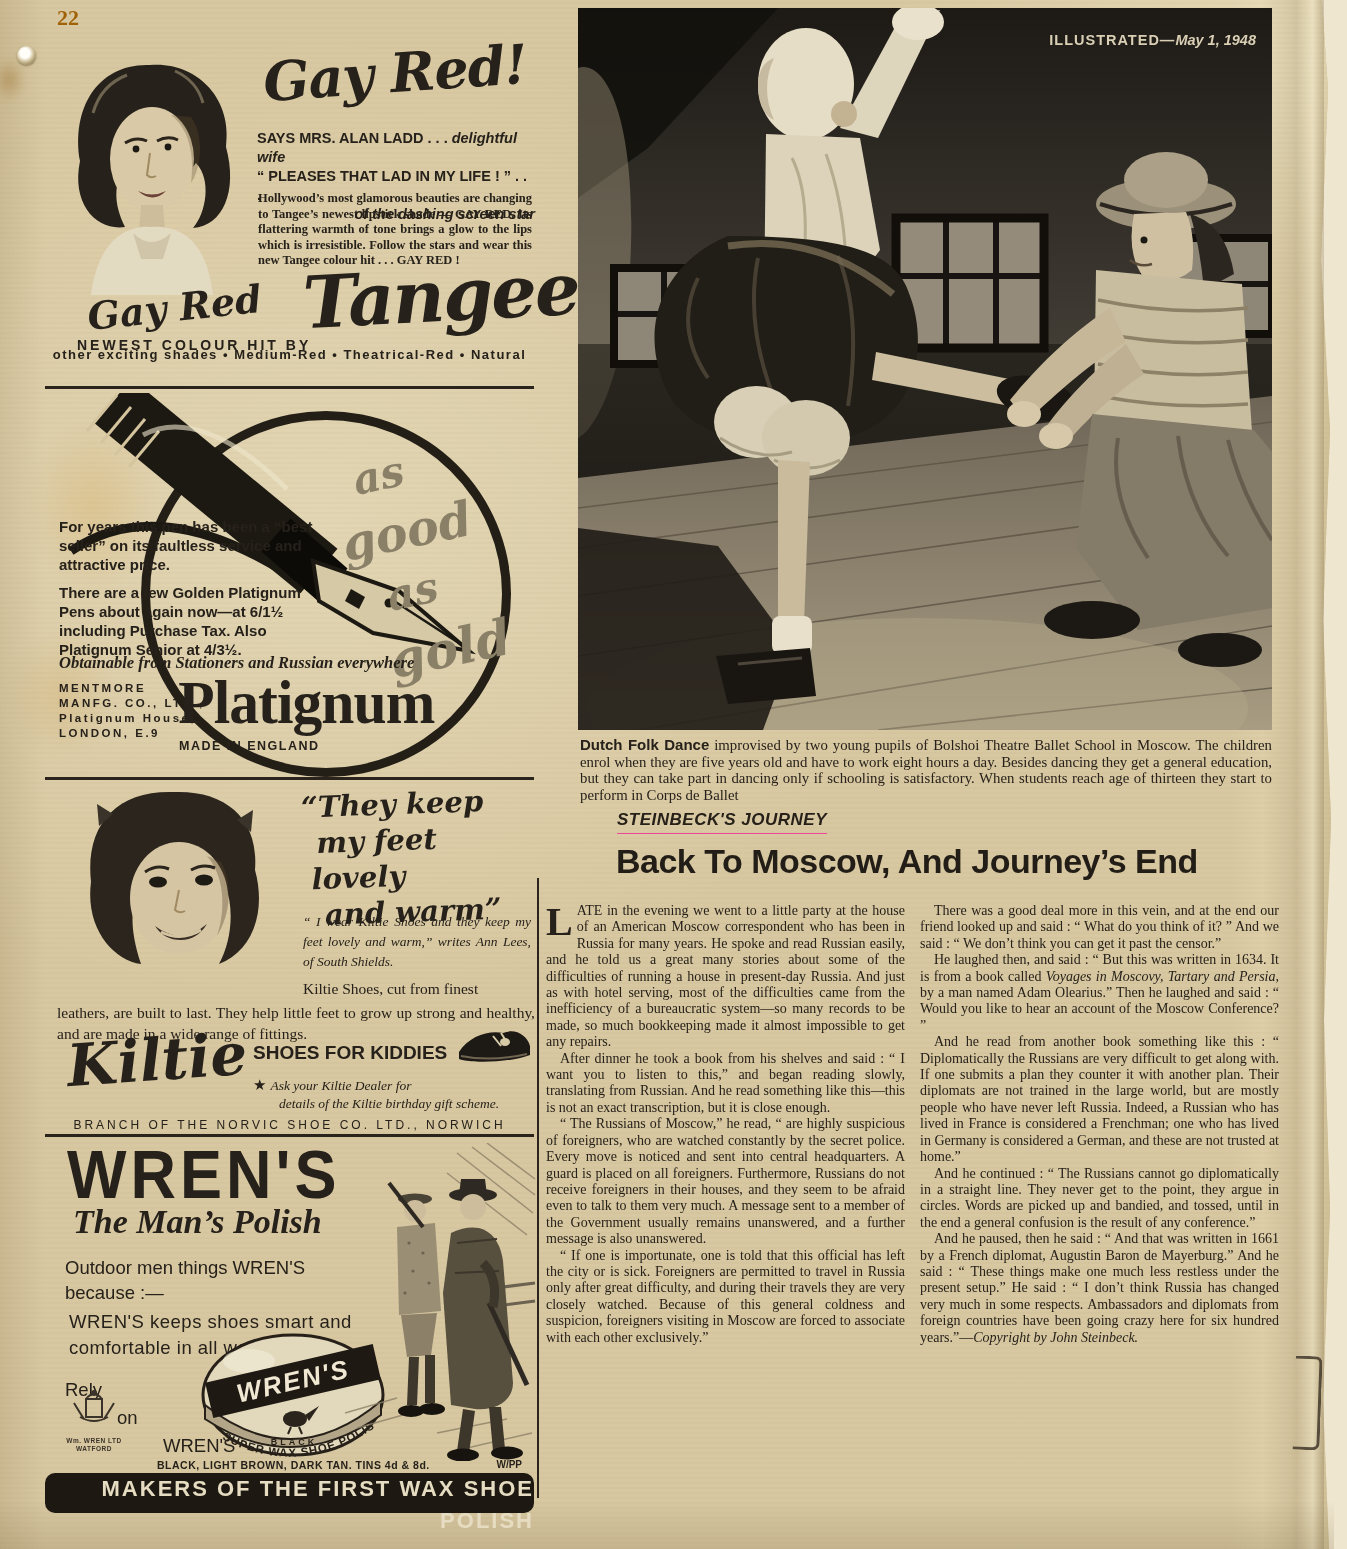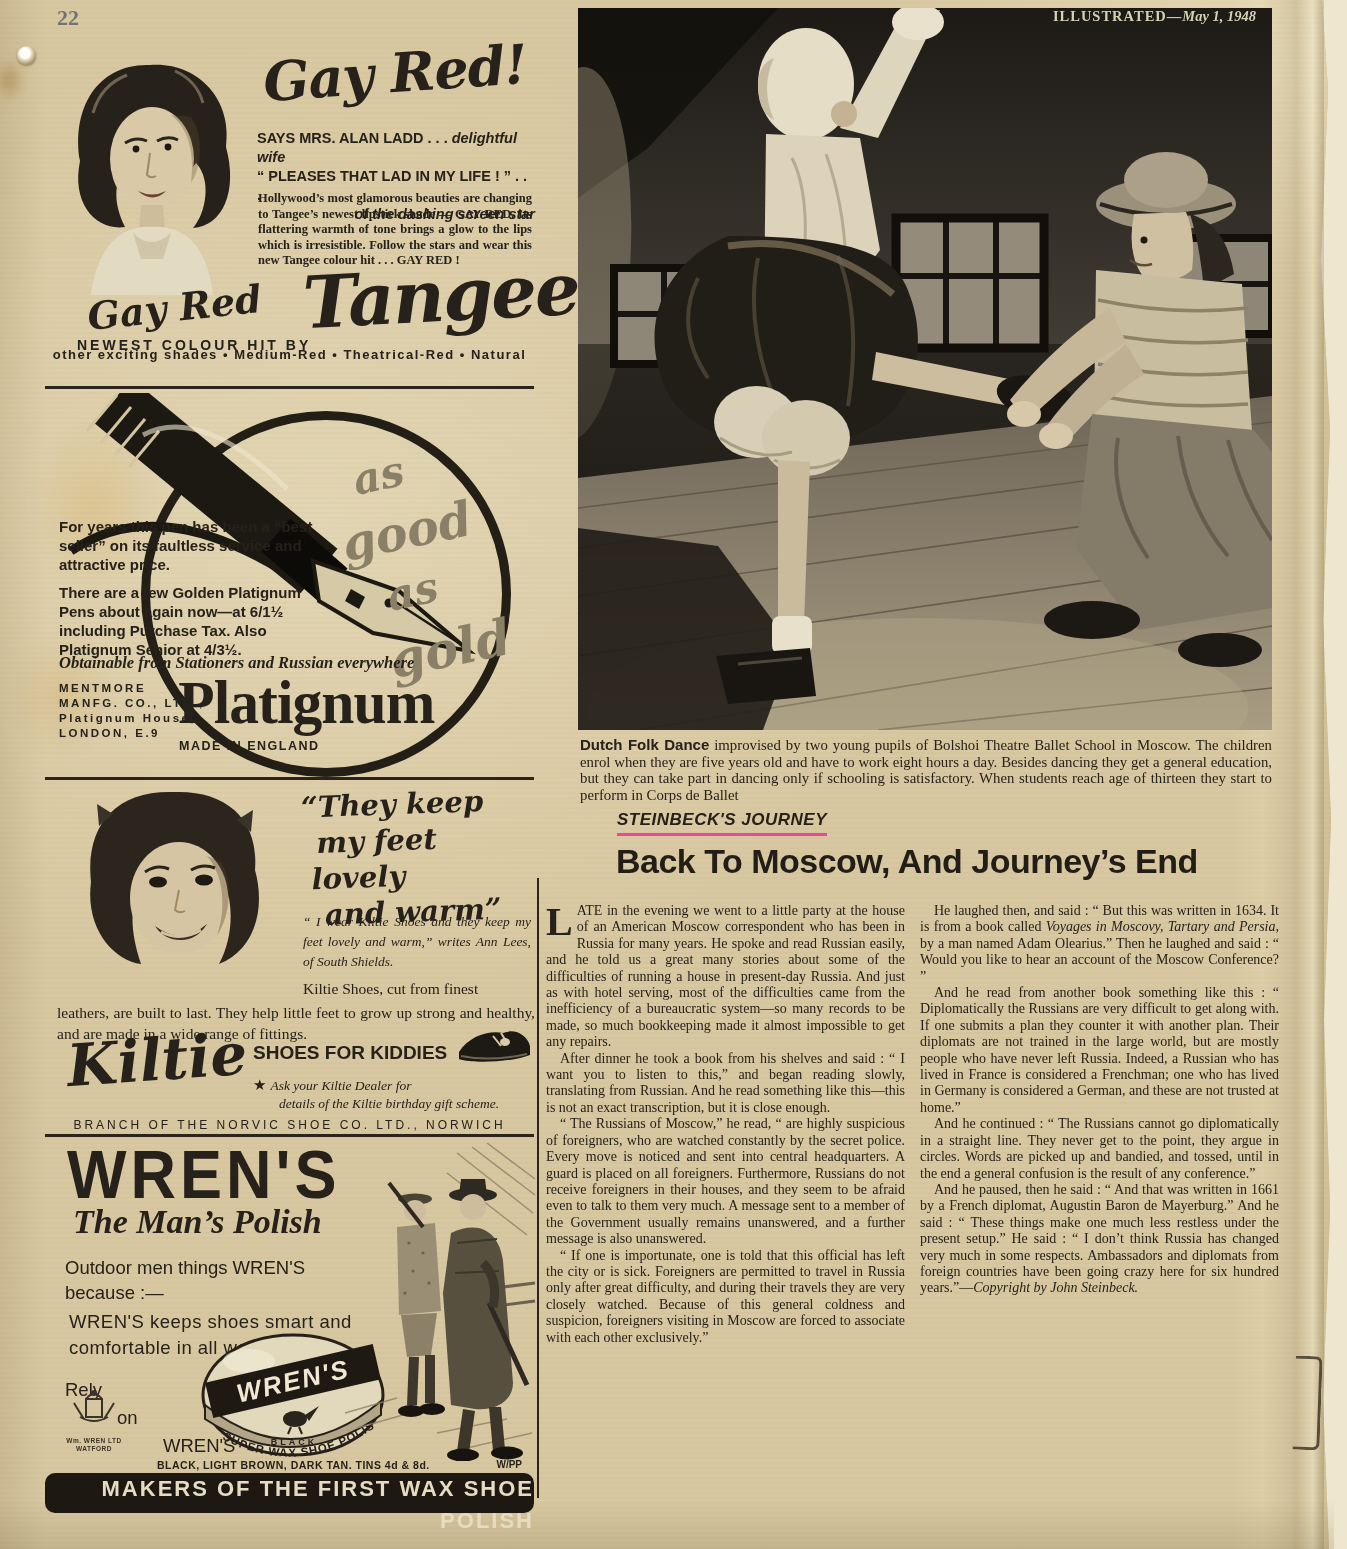--- a/index.html
+++ b/index.html
@@ -26,21 +26,21 @@
   .stain{position:absolute;border-radius:50%;filter:blur(3px);}
   .stain.s1{left:28px;top:420px;width:130px;height:170px;background:radial-gradient(ellipse,rgba(214,168,88,.30),transparent 70%);}
   .stain.s2{left:6px;top:630px;width:110px;height:130px;background:radial-gradient(ellipse,rgba(205,155,75,.22),transparent 70%);}
   .stain.s3{left:-8px;top:58px;width:34px;height:44px;background:radial-gradient(ellipse,rgba(160,115,50,.45),transparent 70%);}
   .staple-hole{position:absolute;left:17px;top:46px;width:19px;height:19px;border-radius:50%;
     background:radial-gradient(circle at 42% 38%,#fffef8 0 30%,#cbbb93 55%,#8d7c58 80%);
     box-shadow:0 1px 2px rgba(80,60,30,.5);}
   .staple-right{position:absolute;left:1294px;top:1356px;width:24px;height:88px;
     border:3px solid #43392b;border-left:none;border-radius:0 7px 7px 0;transform:rotate(2deg);opacity:.85;}
 
-  .pagenum{position:absolute;left:57px;top:5px;font:bold 22px "Liberation Serif",serif;color:#737373;}
+  .pagenum{position:absolute;left:57px;top:5px;font:bold 22px "Liberation Serif",serif;color:#a16207;}
 
   .rule{position:absolute;left:45px;width:489px;border-top:3px solid #2a241c;}
 
   
   .ad{position:absolute;left:45px;width:489px;color:#26211a;}
 
   
   .tangee{top:45px;height:338px;}
   .tg-portrait{position:absolute;left:8px;top:8px;}
   .tg-script{position:absolute;left:205px;top:-4px;width:290px;text-align:center;
@@ -100,31 +100,31 @@
   .wr-crest .txt{font:bold 6.5px "Liberation Sans",sans-serif;letter-spacing:.5px;line-height:8px;color:#3a332a;}
   .wr-tin{position:absolute;left:148px;top:182px;}
   .wr-men{position:absolute;left:292px;top:2px;}
   .wr-small{position:absolute;left:112px;top:318px;font:bold 10.5px "Liberation Sans",sans-serif;letter-spacing:.5px;}
   .wr-code{position:absolute;right:12px;top:318px;font:bold 10px "Liberation Sans",sans-serif;}
   .wr-banner{position:absolute;left:0;top:332px;width:100%;height:40px;background:#1d1912;
     color:#e6dcc1;text-align:right;font:bold 22px "Liberation Sans",sans-serif;letter-spacing:2px;line-height:32px;border-radius:10px;}
 
   
   .photo{position:absolute;left:578px;top:8px;width:694px;height:722px;background:#2a2620;overflow:hidden;}
-  .masthead{position:absolute;right:16px;top:0;color:#d9cfb4;font-family:Liberation Serif, serif;font-size:14.5px;}
+  .masthead{position:absolute;right:16px;top:24px;color:#d9cfb4;font-family:Liberation Sans, sans-serif;font-size:14.5px;}
   .masthead .b{font-weight:bold;letter-spacing:1px;}
   .masthead .i{font-weight:bold;font-style:italic;}
 
   .caption{position:absolute;left:580px;top:736px;width:692px;font:14.8px "Liberation Serif",serif;
     line-height:16.6px;text-align:justify;color:#26211a;}
   .caption .lead{font:bold 15px "Liberation Sans",sans-serif;margin-top:40px;}
 
   
   .kicker{position:absolute;left:617px;top:810px;font:bold italic 17px "Liberation Sans",sans-serif;
-    letter-spacing:.5px;border-bottom:3px solid #ec4899;padding-bottom:3px;}
+    letter-spacing:.5px;border-bottom:1px solid #ec4899;padding-bottom:3px;}
   .headline{position:absolute;left:616px;top:842px;width:670px;
     font:bold 34px "Liberation Sans",sans-serif;letter-spacing:-.5px;color:#221d16;}
   .colrule{position:absolute;left:537px;top:878px;width:2px;height:620px;background:#2a241c;}
   .columns{position:absolute;left:546px;top:903px;width:734px;display:flex;gap:15px;}
   .col{width:359px;font-size:14px;line-height:16.4px;text-align:justify;color:#26211a;}
   .col p{margin:0;text-indent:14px;}
   .col p.first{text-indent:0;}
   .dropcap{float:left;font:bold 40px/33px "Liberation Serif",serif;padding:2px 4px 0 0;}
 </style>
 </head>
@@ -440,18 +440,19 @@
 <div class="headline">Back To Moscow, And Journey’s End</div>
 <div class="colrule"></div>
 <div class="columns">
   <div class="col">
       <p class="first"><span class="dropcap">L</span><span>ATE in the evening we went to a little party at the house of an American Moscow correspondent who has been in Russia for many years.  He spoke and read Russian easily, and he told us a great many stories about some of the difficulties of running a house in present-day Russia.  And just as with hotel serving, most of the difficulties came from the inefficiency of a bureaucratic system—so many records to be made, so much bookkeeping made it almost impossible to get any repairs.</span></p>
       <p><span>After dinner he took a book from his shelves and said :  “ I want you to listen to this,” and began reading slowly, translating from Russian. And he read something like this—this is not an exact transcription, but it is close enough.</span></p>
       <p><span>“ The Russians of Moscow,” he read, “ are highly suspicious of foreigners, who are watched constantly by the secret police.  Every move is noticed and sent into central headquarters.  A guard is placed on all foreigners.  Furthermore, Russians do not receive foreigners in their houses, and they seem to be afraid even to talk to them very much.  A message sent to a member of the Government usually remains unanswered, and a further message is also unanswered.</span></p>
       <p><span>“ If one is importunate, one is told that this official has left the city or is sick.  Foreigners are permitted to travel in Russia only after great difficulty, and during their travels they are very closely watched.  Because of this general coldness and suspicion, foreigners visiting in Moscow are forced to associate with each other exclusively.”</span></p>
     </div>
   <div class="col">
+      <p><span>There was a good deal more in this vein, and at the end our friend looked up and said : “ What do you think of it? ”  And we said : “ We don’t think you can get it past the censor.”</span></p>
       <p><span>He laughed then, and said : “ But this was written in 1634.  It is from a book called <i>Voyages in Moscovy, Tartary and Persia,</i> by a man named Adam Olearius.”  Then he laughed and said : “ Would you like to hear an account of the Moscow Conference? ”</span></p>
       <p><span>And he read from another book something like this :  “ Diplomatically the Russians are very difficult to get along with.  If one submits a plan they counter it with another plan.  Their diplomats are not trained in the large world, but are mostly people who have never left Russia. Indeed, a Russian who has lived in France is considered a Frenchman; one who has lived in Germany is considered a German, and these are not trusted at home.”</span></p>
       <p><span>And he continued :  “ The Russians cannot go diplomatically in a straight line.  They never get to the point, they argue in circles.  Words are picked up and bandied, and tossed, until in the end a general confusion is the result of any conference.”</span></p>
       <p><span>And he paused, then he said : “ And that was written in 1661 by a French diplomat, Augustin Baron de Mayerburg.”  And he said : “ These things make one much less restless under the present setup.”  He said :  “ I don’t think Russia has changed very much in some respects. Ambassadors and diplomats from foreign countries have been going crazy here for six hundred years.”—<i>Copyright by John Steinbeck.</i></span></p>
     </div>
 </div>
 
 </body></html>

